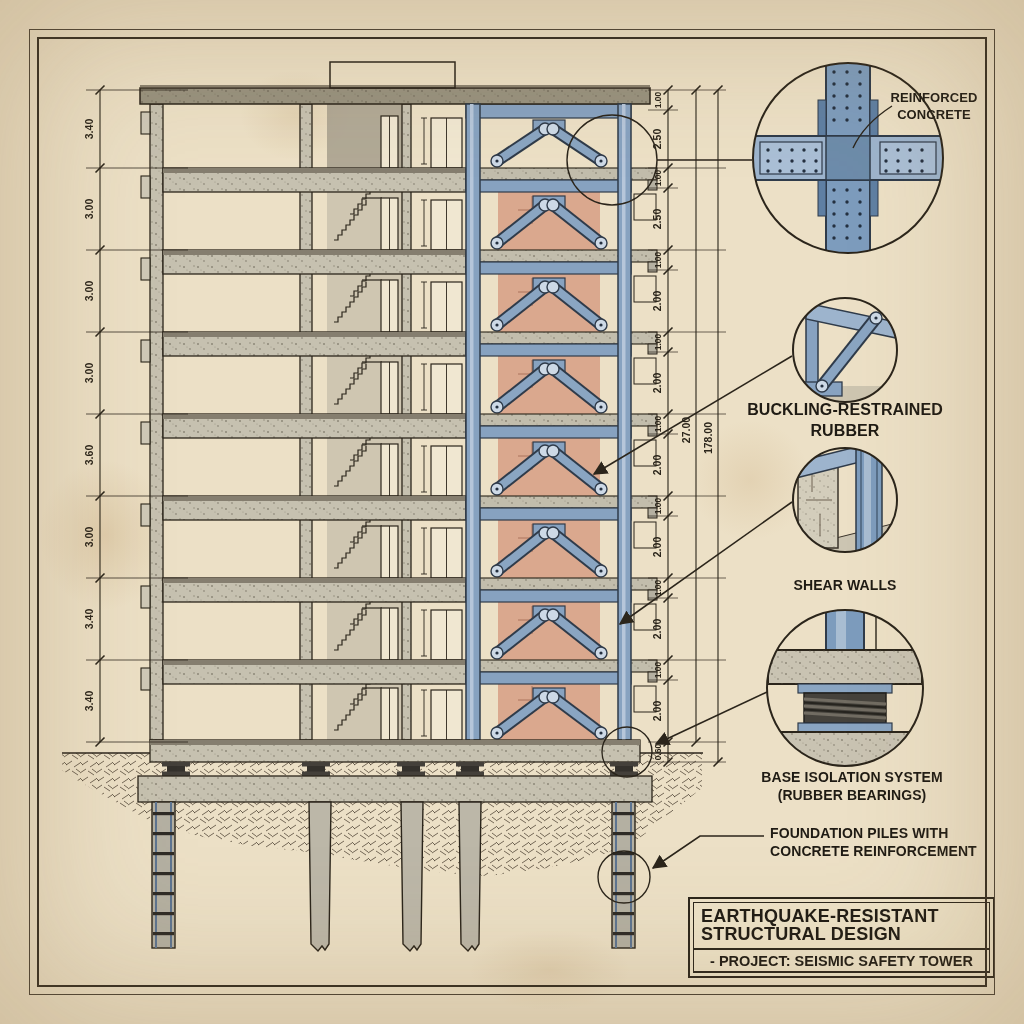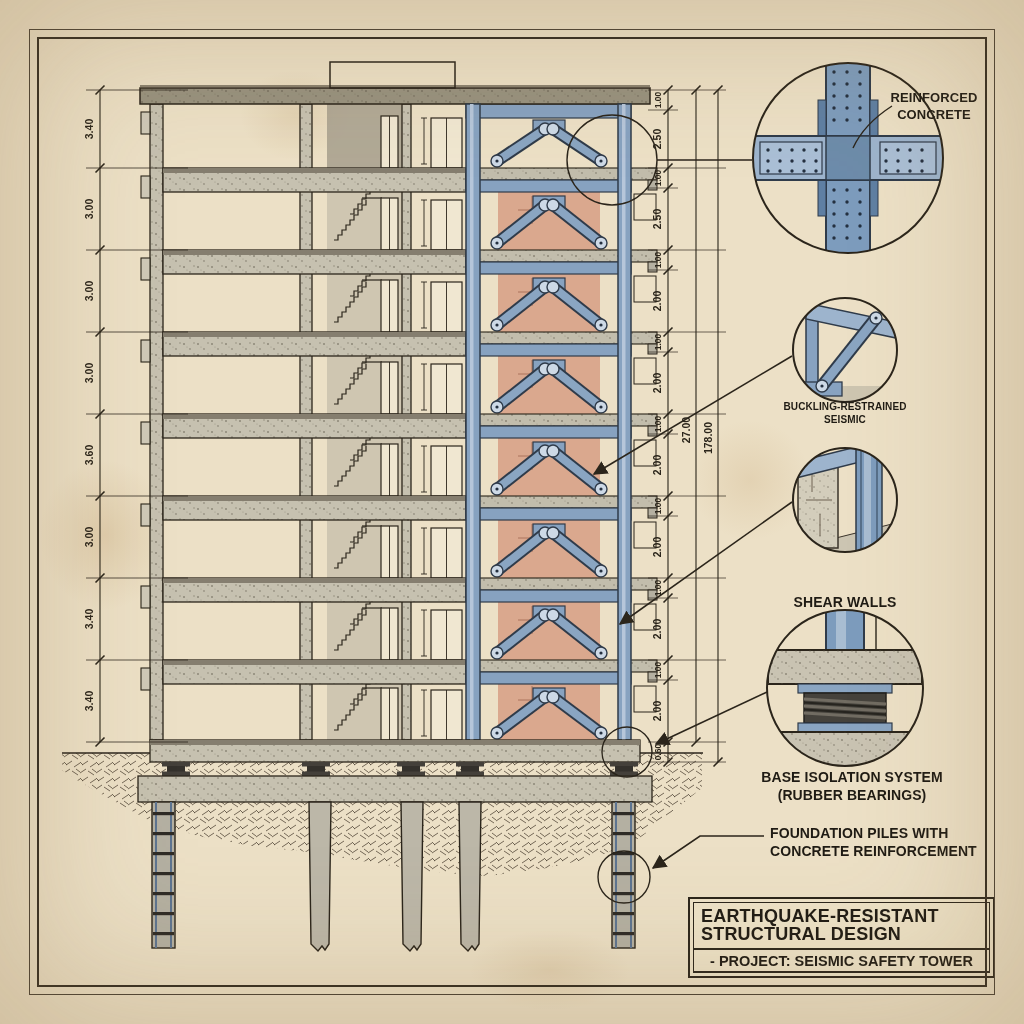--- a/index.html
+++ b/index.html
@@ -615,25 +615,25 @@
         <rect x="768" y="732" width="154" height="46" fill="url(#spk)"></rect>
       </g>
       <circle cx="845" cy="688" r="78" fill="none" stroke="#2b251b" stroke-width="2"></circle>
     </g>
   </svg>
 
   <div class="lbl c" style="left:886px;top:90px;width:96px;font-size:13px;">
     <div>REINFORCED</div>
     <div>CONCRETE</div>
   </div>
-  <div class="lbl c" style="left:732px;top:400px;width:226px;font-size:10px;">
+  <div class="lbl c" style="left:732px;top:400px;width:226px;font-size:16px;">
     <div>BUCKLING-RESTRAINED</div>
-    <div>SEISMIC</div>
+    <div>RUBBER</div>
   </div>
-  <div class="lbl c" style="left:762px;top:593px;width:166px;font-size:14px;">
+  <div class="lbl c" style="left:762px;top:576px;width:166px;font-size:14px;">
     <div>SHEAR WALLS</div>
   </div>
   <div class="lbl c" style="left:740px;top:768px;width:224px;font-size:14px;">
     <div>BASE ISOLATION SYSTEM</div>
     <div>(RUBBER BEARINGS)</div>
   </div>
   <div class="lbl" style="left:770px;top:824px;width:214px;font-size:14px;">
     <div>FOUNDATION PILES WITH</div>
     <div>CONCRETE REINFORCEMENT</div>
   </div>

